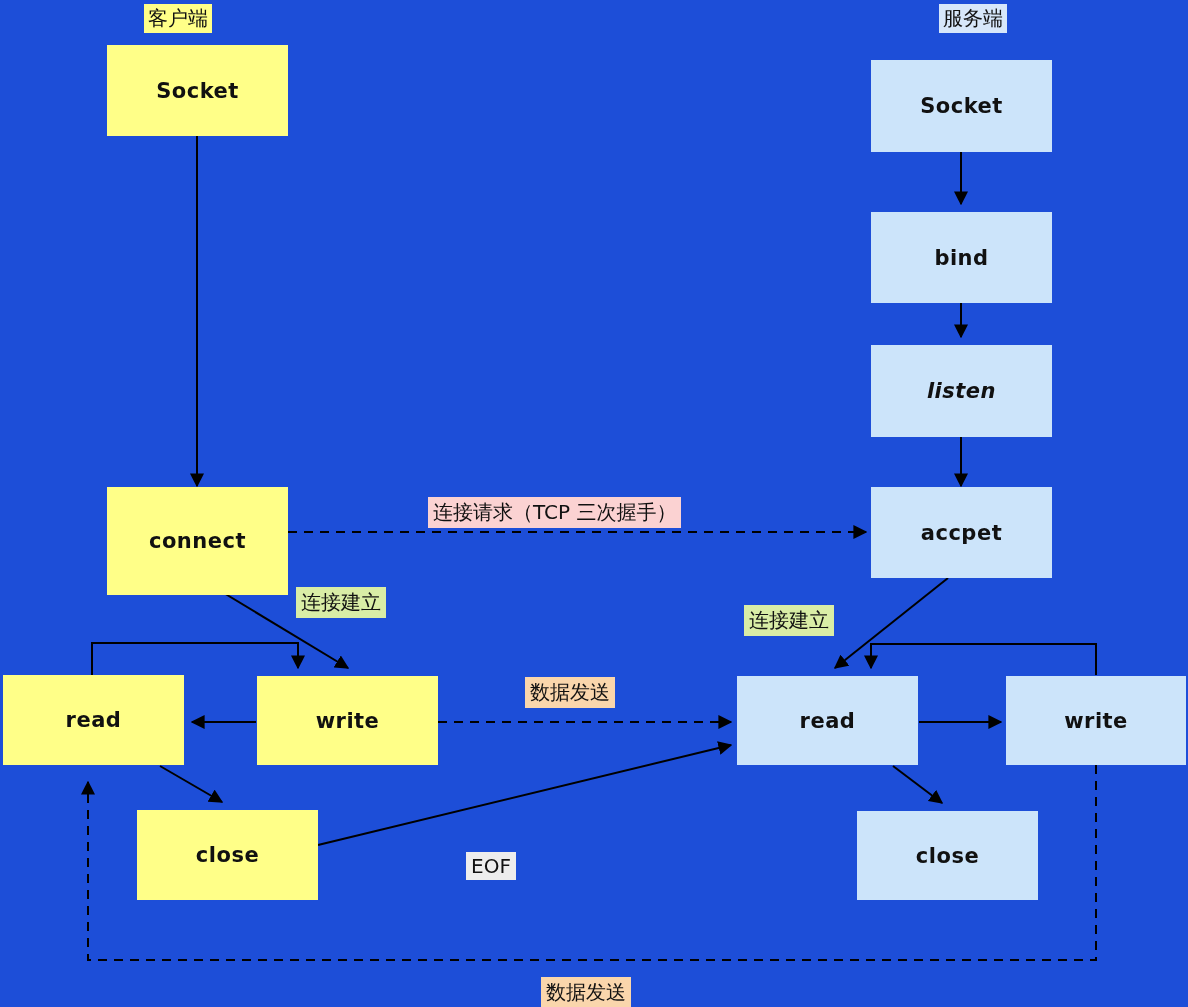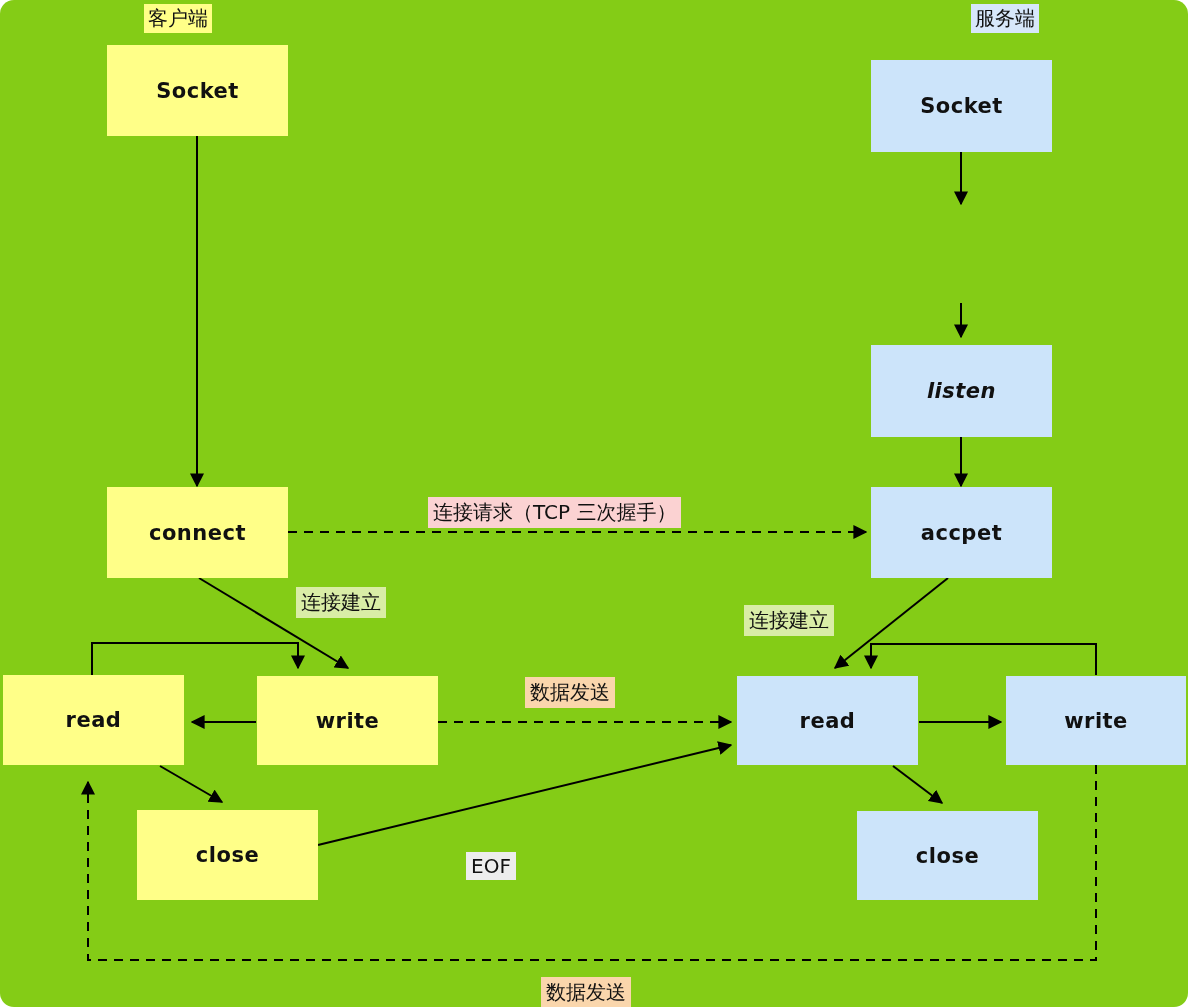--- a/index.html
+++ b/index.html
@@ -8,23 +8,22 @@
     padding: 0;
     background: #ffffff;
   }
   body {
     font-family: "DejaVu Sans", sans-serif;
   }
   #canvas {
     position: relative;
     width: 1188px;
     height: 1007px;
-    background: #84cc16;
+    background: #1d4ed8;
     overflow: hidden;
-    border-radius: 14px;
   }
   #edges {
     position: absolute;
     left: 0;
     top: 0;
     width: 1188px;
     height: 1007px;
     pointer-events: none;
   }
   .node {
@@ -112,29 +111,30 @@
     <path d="M 288 532 L 866 532" stroke="#000" stroke-width="2" fill="none" stroke-dasharray="9 7" marker-end="url(#arrow)"></path>
 
     <path d="M 438 722 L 731 722" stroke="#000" stroke-width="2" fill="none" stroke-dasharray="9 7" marker-end="url(#arrow)"></path>
 
     <path d="M 318 845 L 731 745" stroke="#000" stroke-width="2" fill="none" marker-end="url(#arrow)"></path>
 
     <path d="M 1096 765 L 1096 960 L 88 960 L 88 782" stroke="#000" stroke-width="2" fill="none" stroke-dasharray="9 7" marker-end="url(#arrow)"></path>
   </svg>
 
   <div class="lane-title client" style="left:144px; top:4px;">客户端</div>
-  <div class="lane-title server" style="left:971px; top:4px;">服务端</div>
+  <div class="lane-title server" style="left:939px; top:4px;">服务端</div>
 
   <div class="node client" style="left:107px; top:45px; width:181px; height:91px;">Socket</div>
-  <div class="node client" style="left:107px; top:487px; width:181px; height:91px;">connect</div>
+  <div class="node client" style="left:107px; top:487px; width:181px; height:108px;">connect</div>
   <div class="node client" style="left:3px; top:675px; width:181px; height:90px;">read</div>
   <div class="node client" style="left:257px; top:676px; width:181px; height:89px;">write</div>
   <div class="node client" style="left:137px; top:810px; width:181px; height:90px;">close</div>
 
   <div class="node server" style="left:871px; top:60px; width:181px; height:92px;">Socket</div>
+  <div class="node server" style="left:871px; top:212px; width:181px; height:91px;">bind</div>
   <div class="node server" style="left:871px; top:345px; width:181px; height:92px;font-style:italic;">listen</div>
   <div class="node server" style="left:871px; top:487px; width:181px; height:91px;">accpet</div>
   <div class="node server" style="left:737px; top:676px; width:181px; height:89px;">read</div>
   <div class="node server" style="left:1006px; top:676px; width:180px; height:89px;">write</div>
   <div class="node server" style="left:857px; top:811px; width:181px; height:89px;">close</div>
 
   <div class="edge-label pink" style="left:428px; top:497px;">连接请求（TCP 三次握手）</div>
   <div class="edge-label green" style="left:296px; top:587px;">连接建立</div>
   <div class="edge-label green" style="left:744px; top:605px;">连接建立</div>
   <div class="edge-label orange" style="left:525px; top:677px;">数据发送</div>

